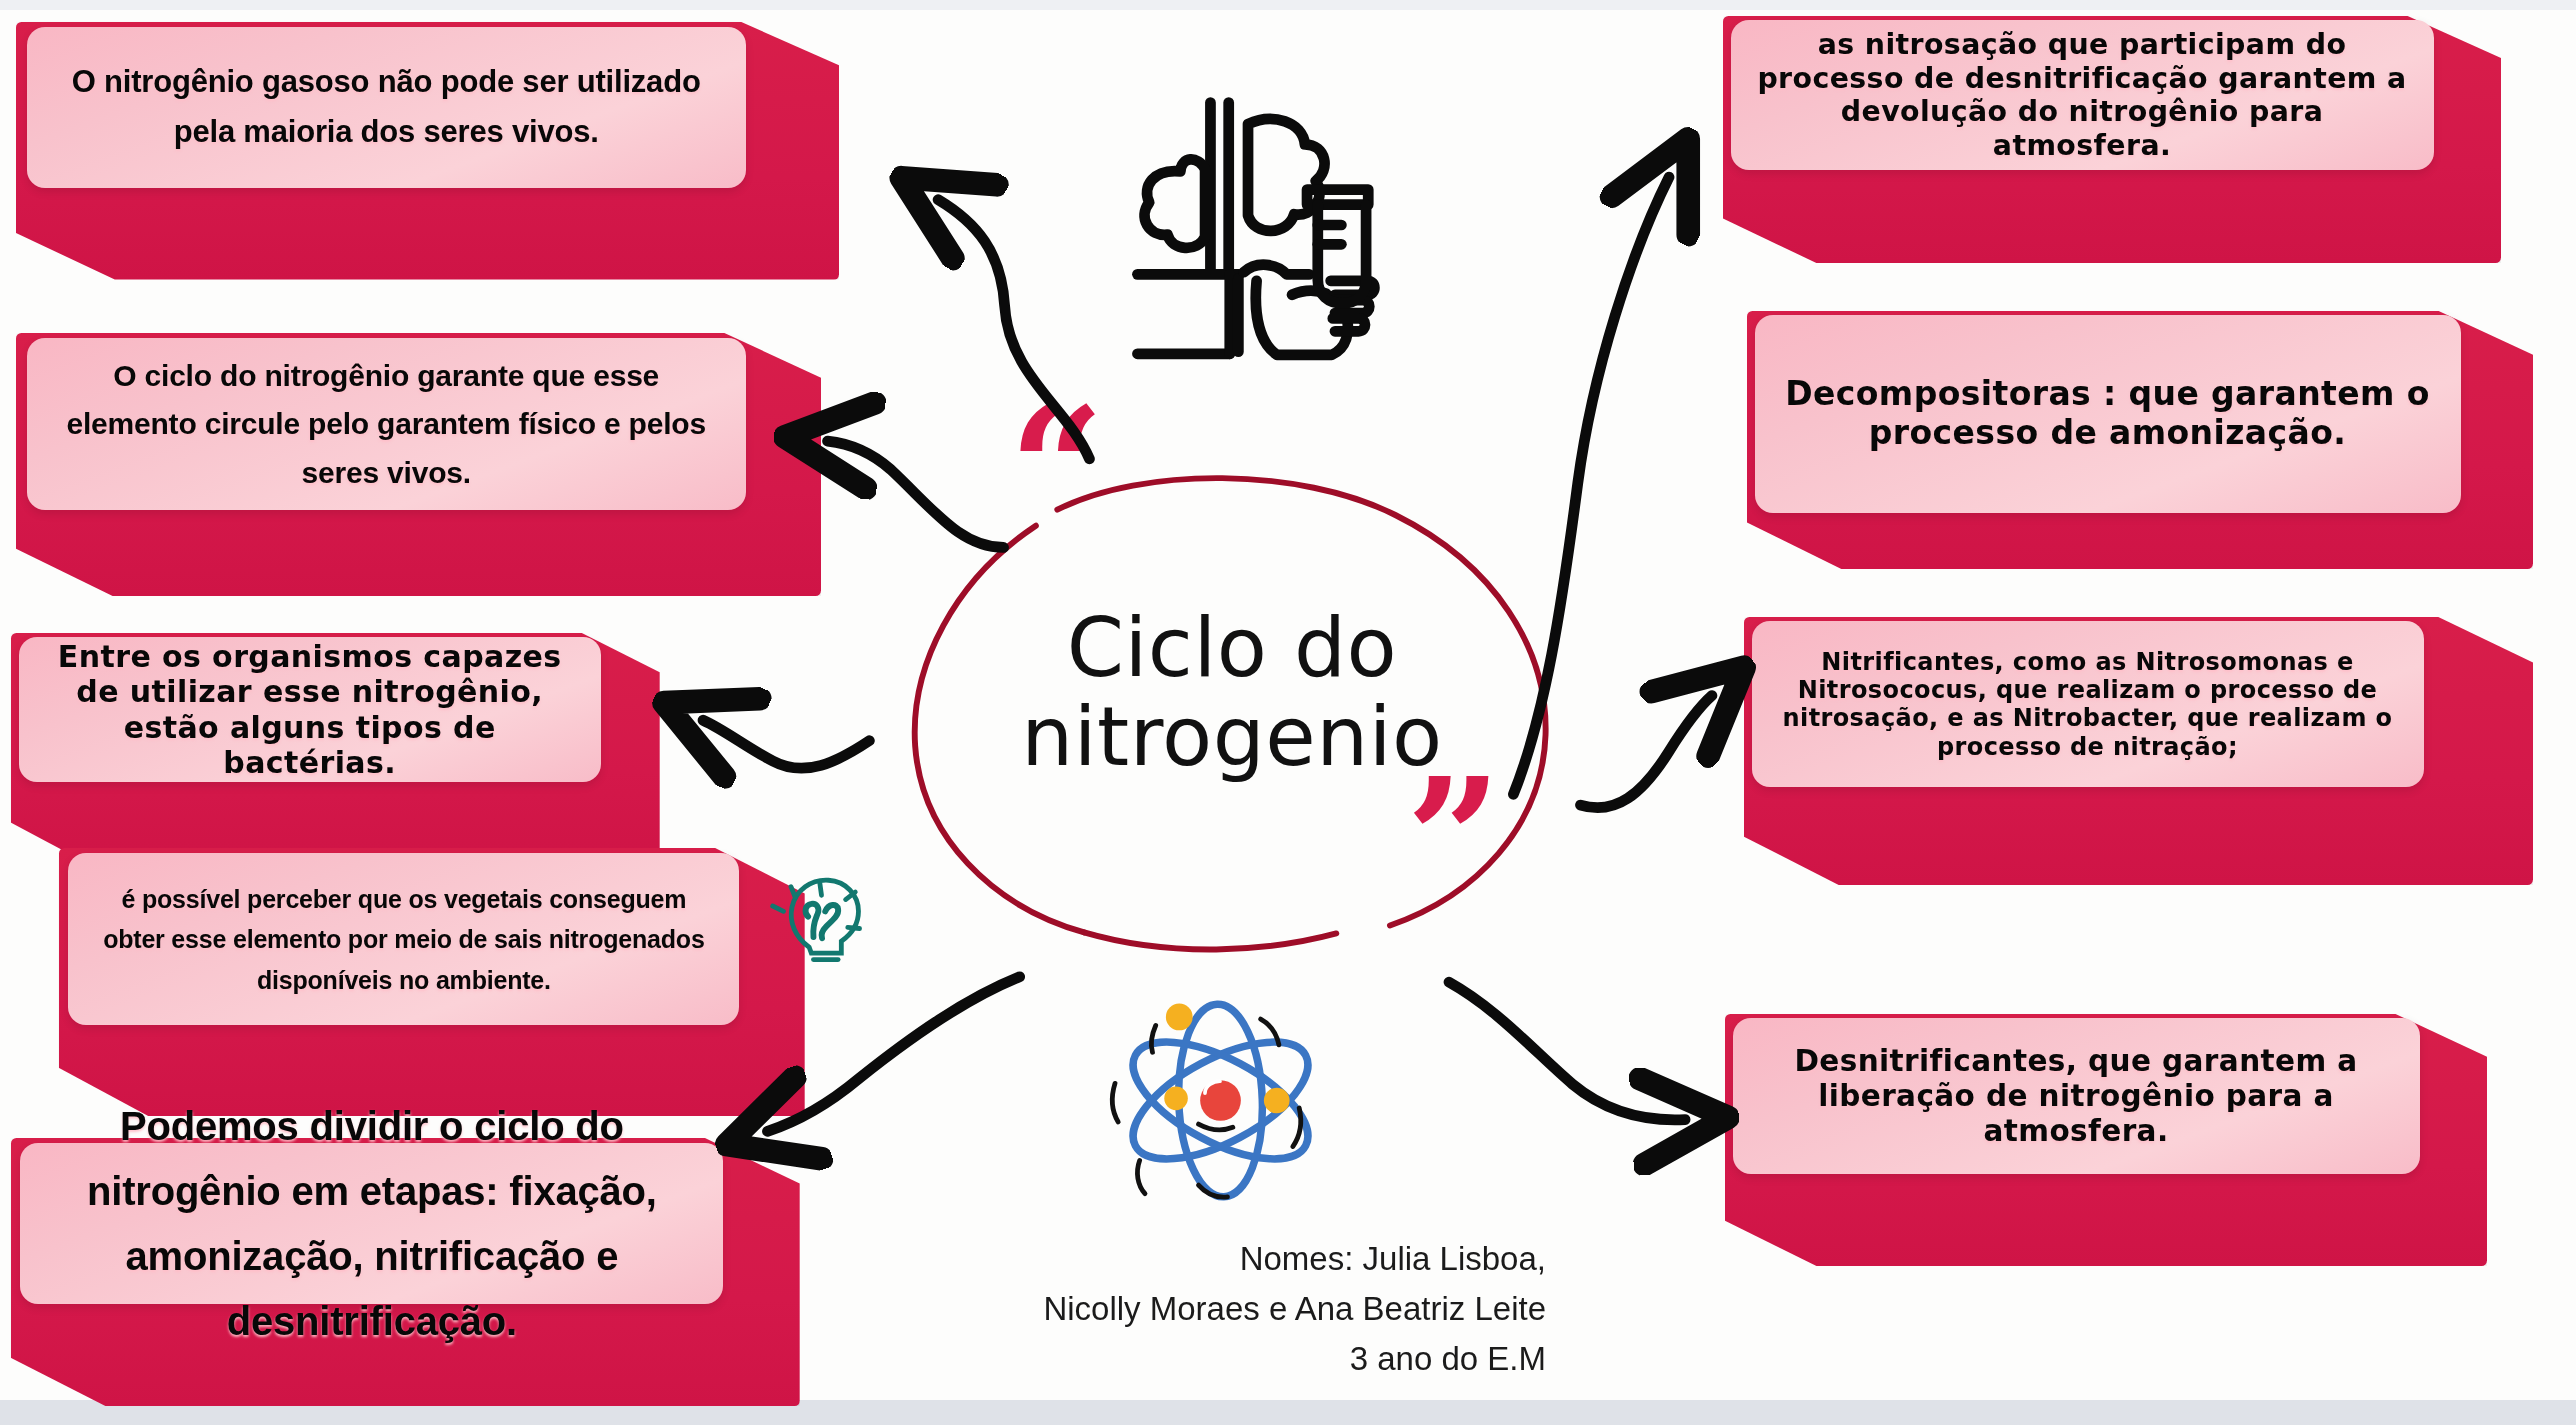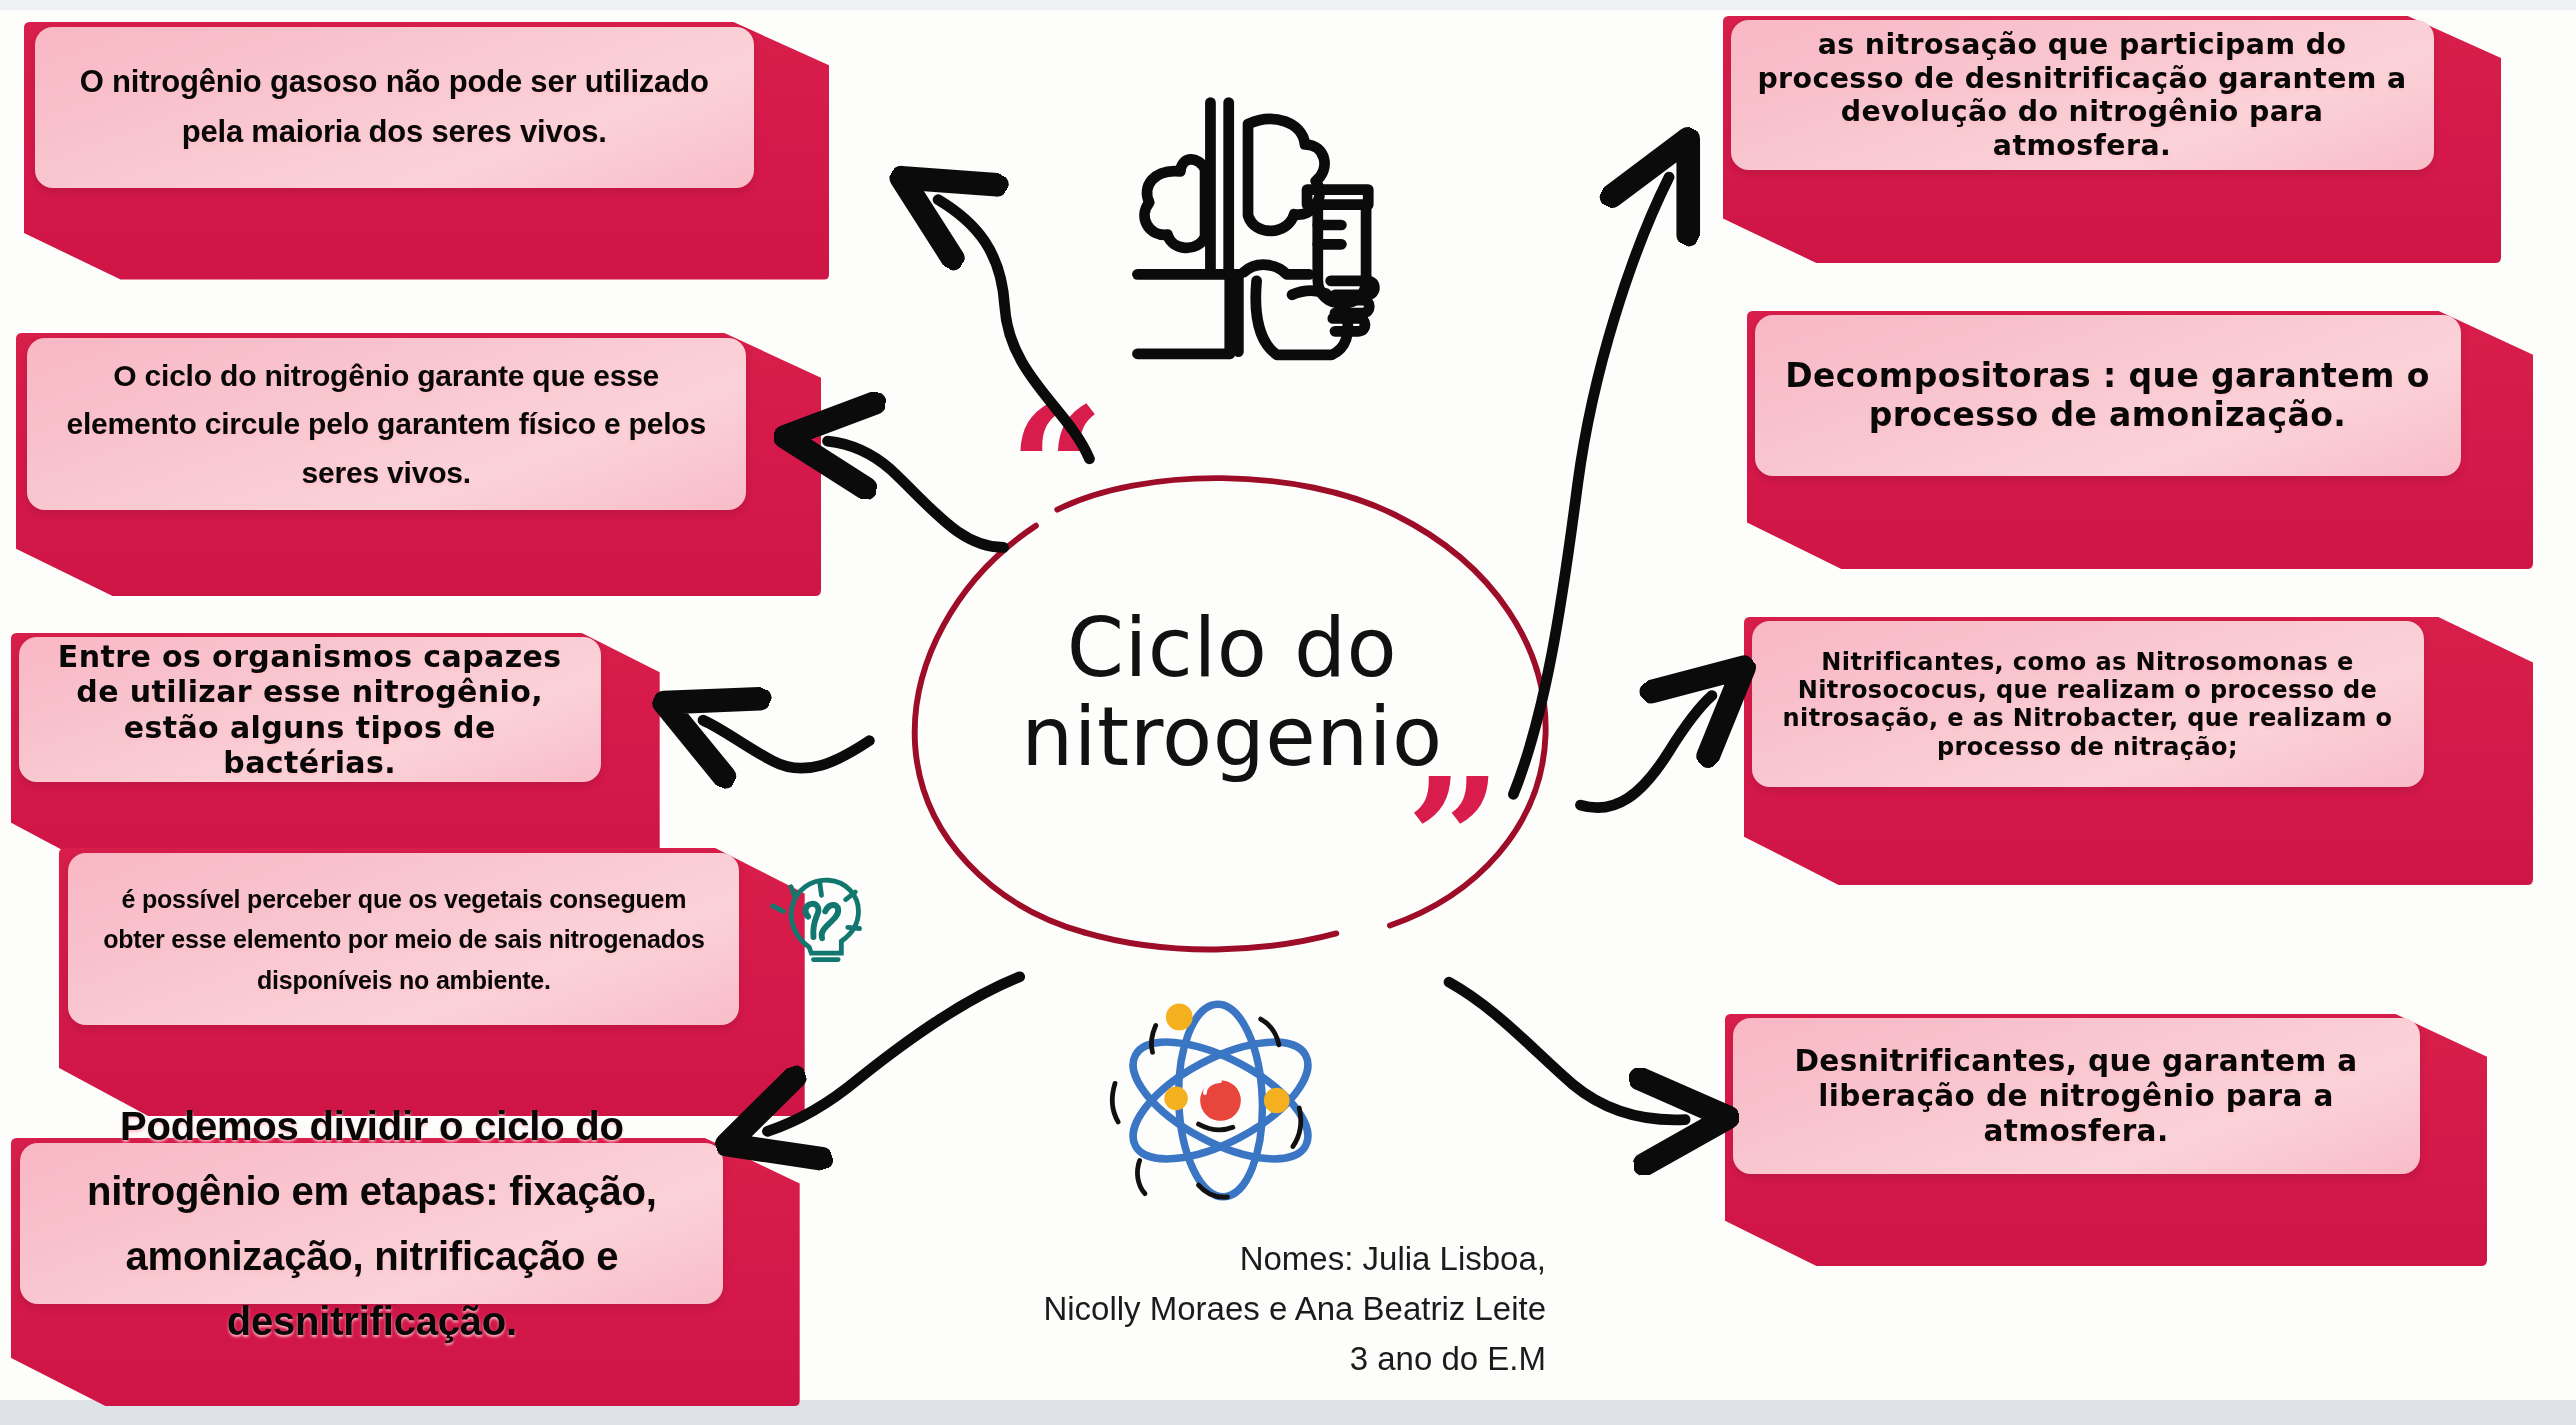--- a/index.html
+++ b/index.html
@@ -175,21 +175,21 @@
 </style>
 </head>
 <body>
 
 <div id="canvas">
 
   <div class="top-strip"></div>
   <div class="paper"></div>
   <div class="bottom-strip"></div>
 
-  <div class="card font-cond" style="left:24px; top:21.5px; width:805px; height:258px;">
+  <div class="card font-cond" style="left:16px; top:21.5px; width:805px; height:258px;padding-left:18px;">
     <div class="shadow-slab"></div>
     <div class="plate" style="width:719px; height:161px; left:10.7px; top:5.4px;">
       <p style="font-size:31px;">O nitrogênio gasoso não pode ser utilizado pela maioria dos seres vivos.</p>
     </div>
   </div>
 
   <div class="card font-cond" style="left:16px; top:333px; width:805px; height:263px;">
     <div class="shadow-slab"></div>
     <div class="plate" style="width:719px; height:172px; left:10.7px; top:5.4px;">
       <p style="font-size:30px;">O ciclo do nitrogênio garante que esse elemento circule pelo garantem físico e pelos seres vivos.</p>
@@ -219,21 +219,21 @@
 
   <div class="card font-round" style="left:1723px; top:16px; width:778px; height:247px;">
     <div class="shadow-slab"></div>
     <div class="plate" style="width:703px; height:150px; left:7.5px; top:4.3px;">
       <p style="font-size:28.4px;">as nitrosação que participam do processo de desnitrificação garantem a devolução do nitrogênio para atmosfera.</p>
     </div>
   </div>
 
   <div class="card font-round" style="left:1747px; top:311px; width:786px; height:258px;">
     <div class="shadow-slab"></div>
-    <div class="plate" style="width:706px; height:161px; left:7.5px; top:4.3px;">
+    <div class="plate" style="width:706px; height:198px; left:7.5px; top:4.3px;">
       <p style="font-size:33px;">Decompositoras : que garantem o processo de amonização.</p>
     </div>
   </div>
 
   <div class="card font-round" style="left:1744px; top:617px; width:789px; height:268px;">
     <div class="shadow-slab"></div>
     <div class="plate" style="width:672px; height:166px; left:7.5px; top:4.3px;">
       <p style="font-size:24px;">Nitrificantes, como as Nitrosomonas e Nitrosococus, que realizam o processo de nitrosação, e as Nitrobacter, que realizam o processo de nitração;</p>
     </div>
   </div>

